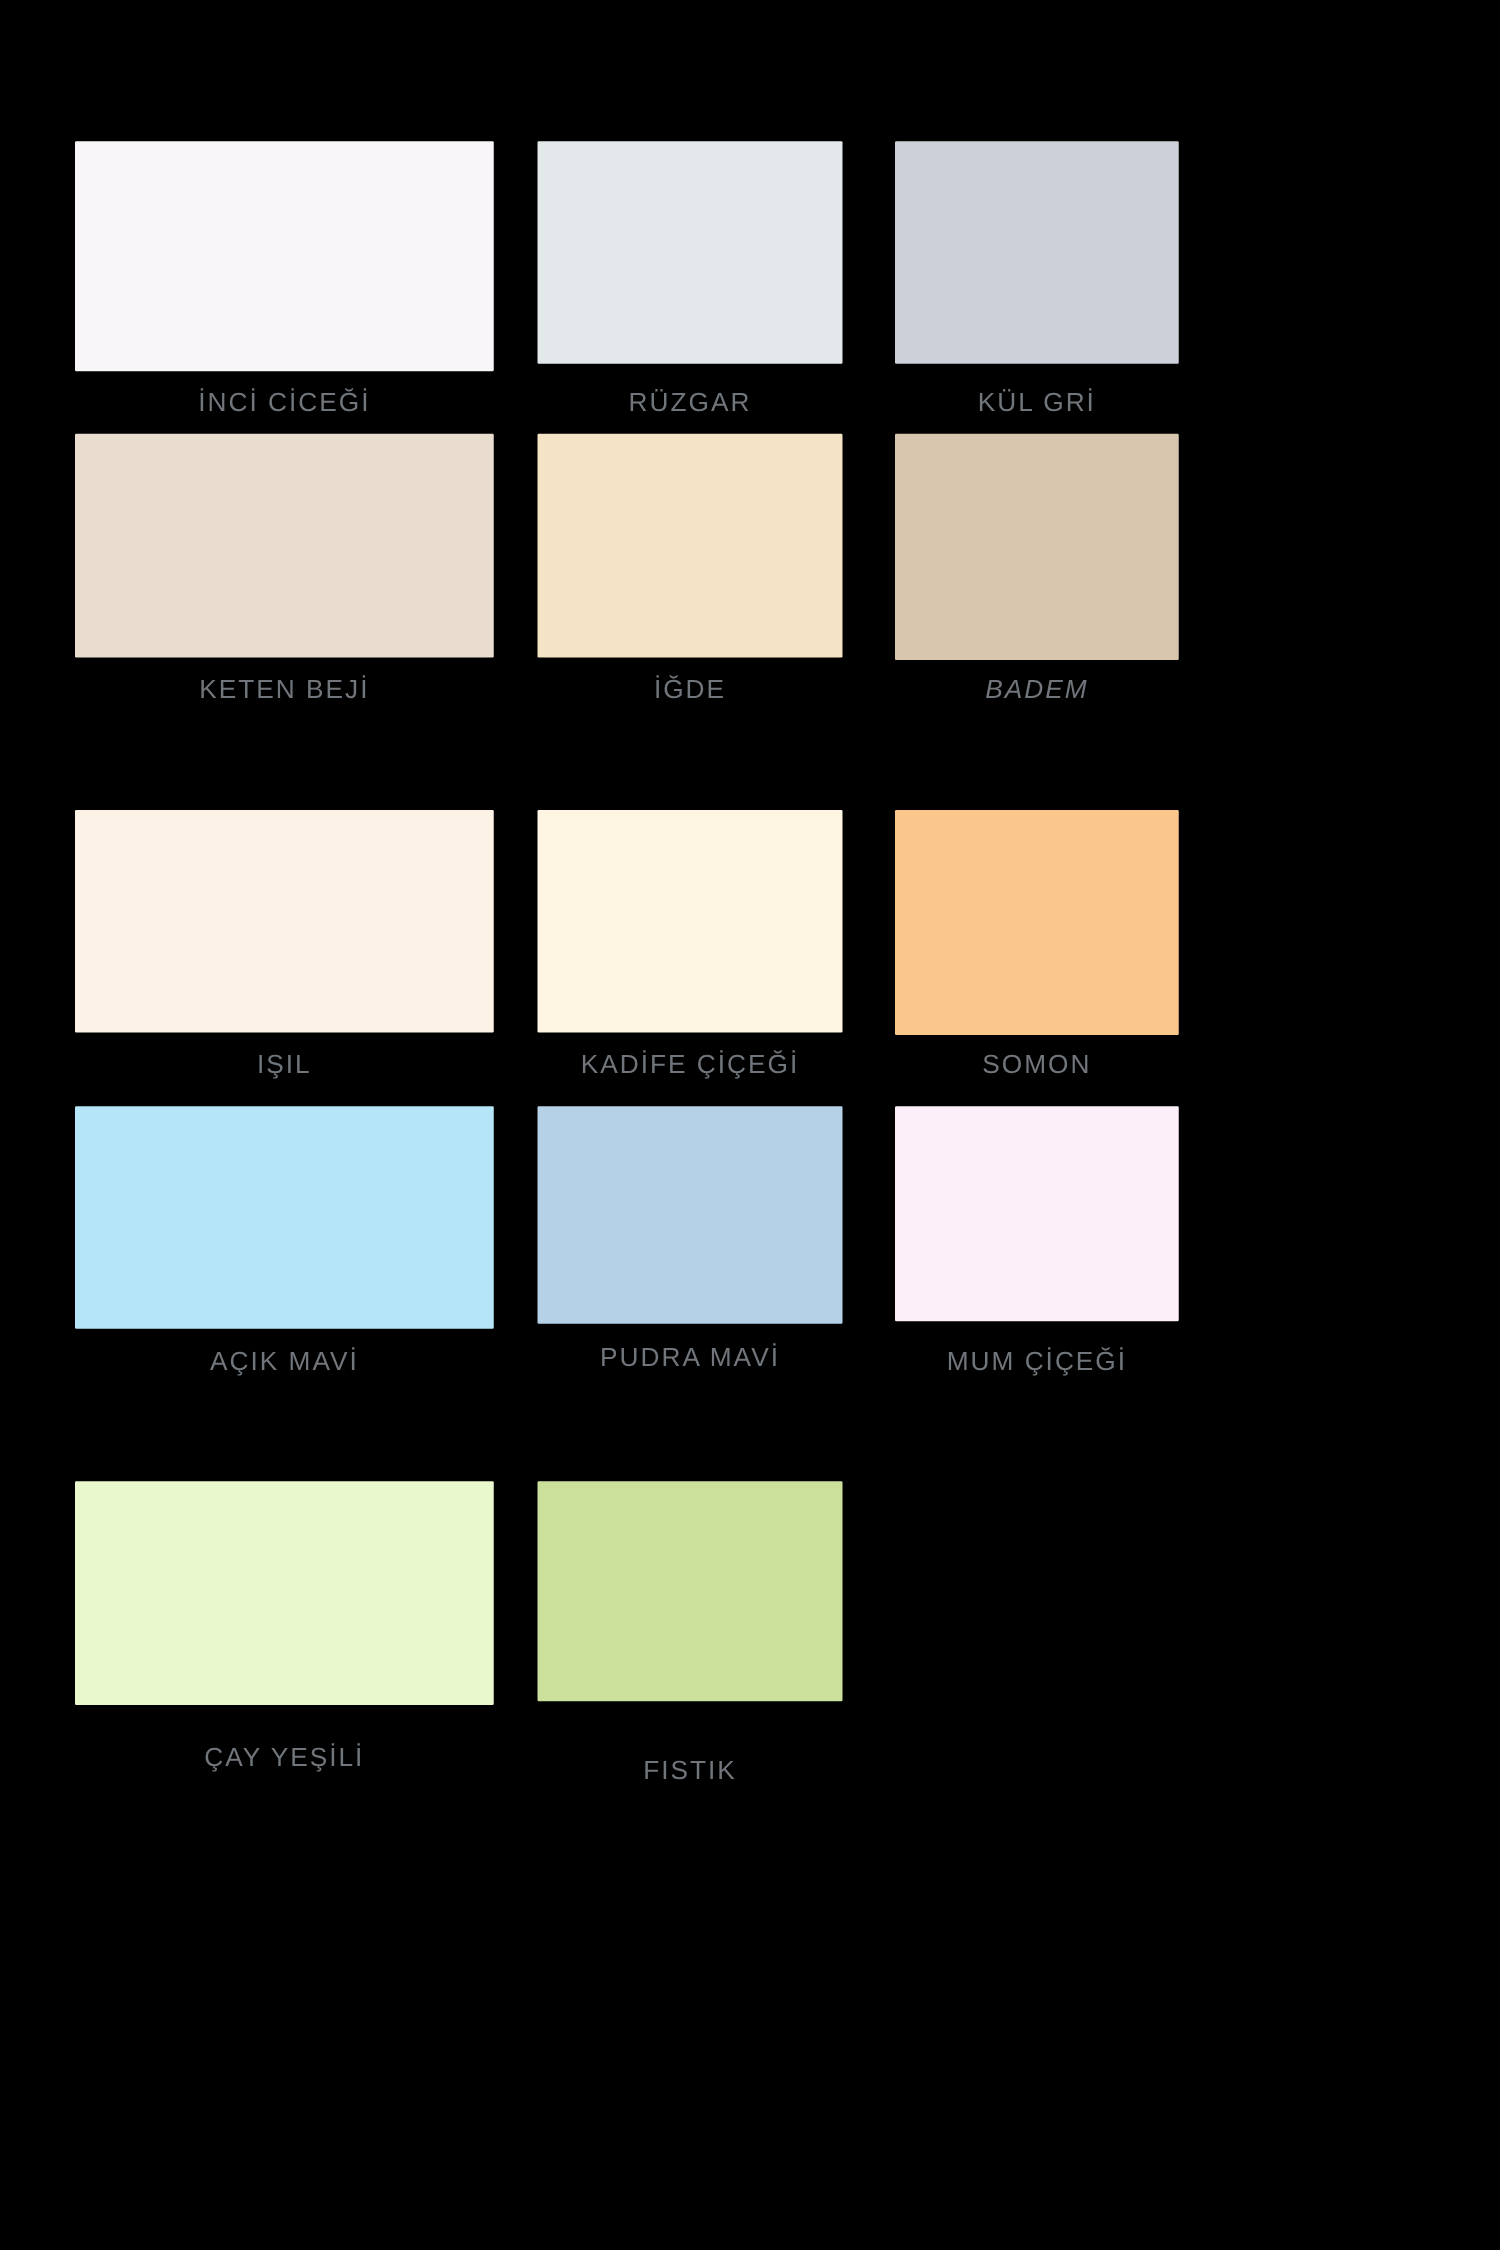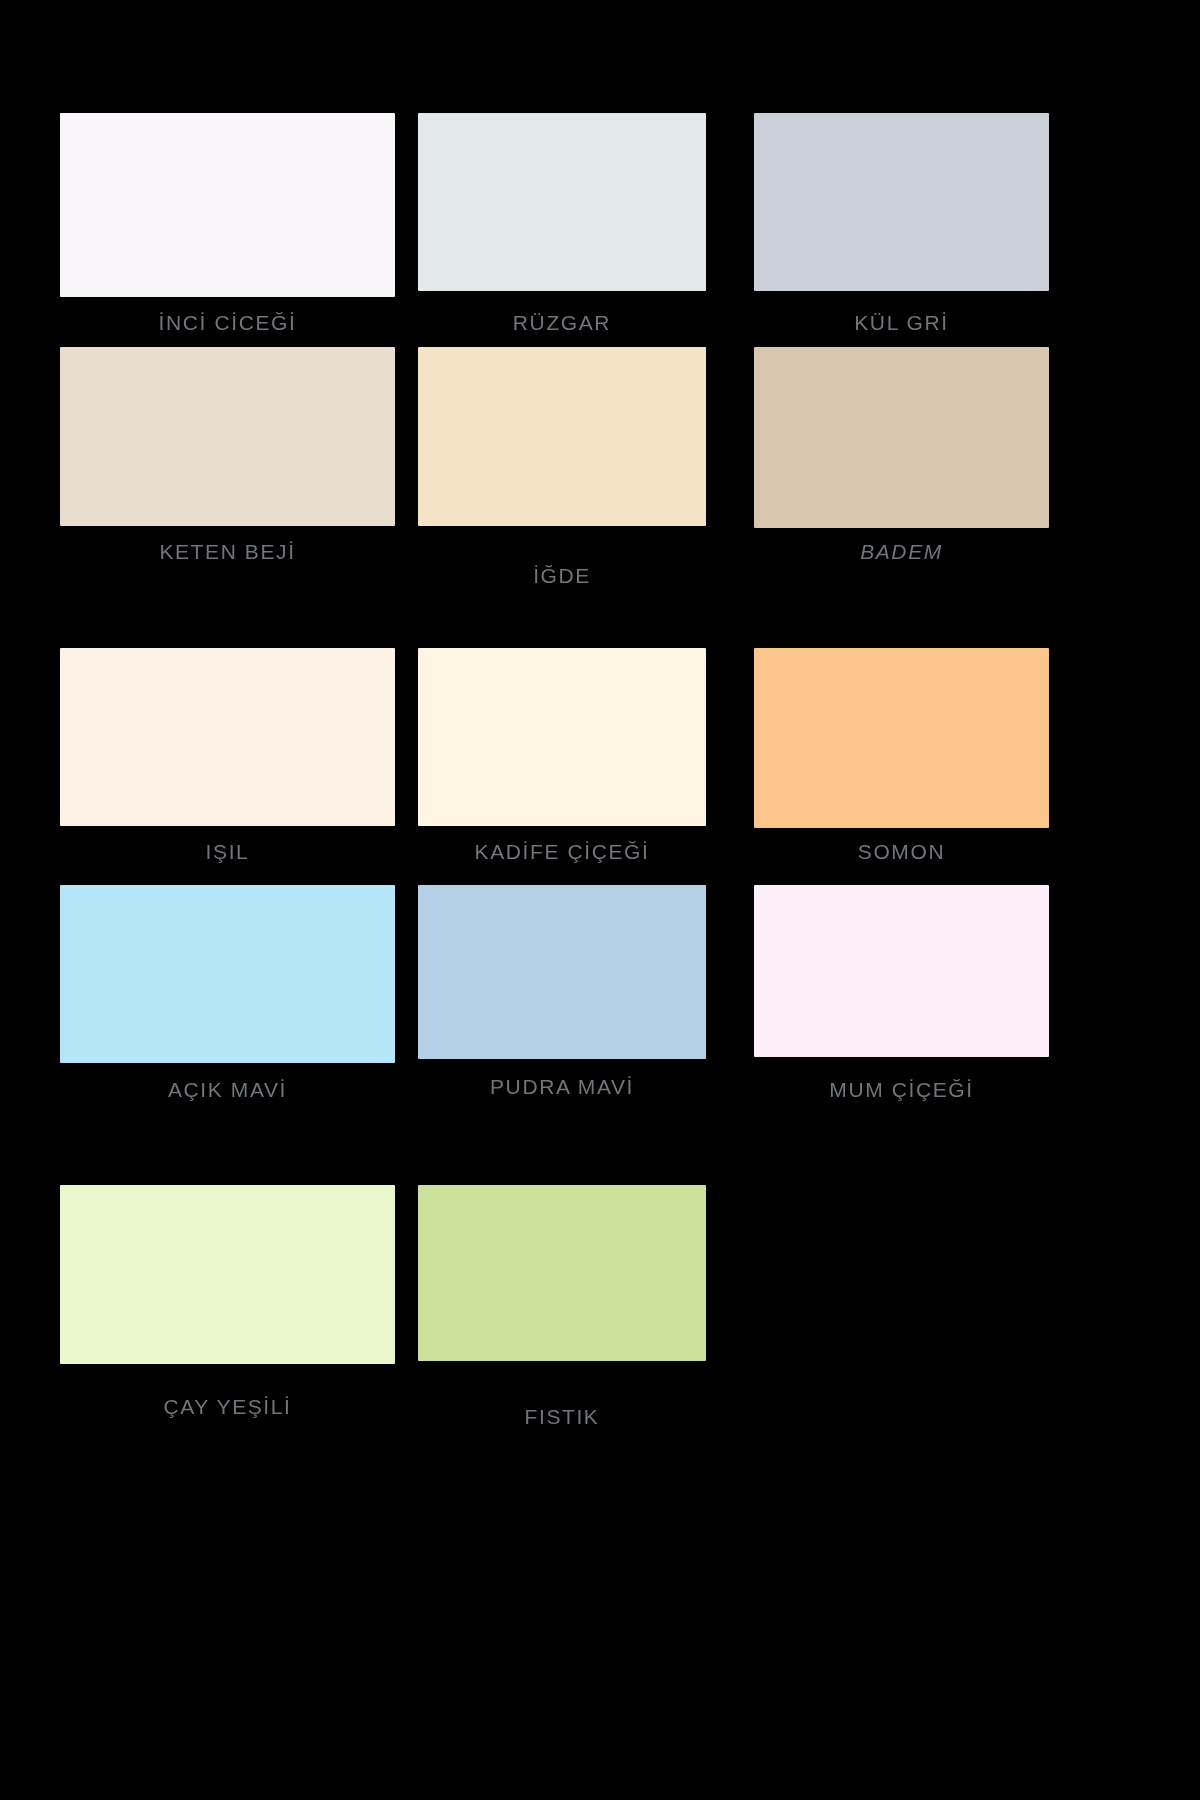--- a/index.html
+++ b/index.html
@@ -48,22 +48,22 @@
   
   .row-band {
     position: absolute;
     left: 60px;
     width: 886px;
     display: grid;
     column-gap: 0px;
   }
 
   .cell-a { position: absolute; left: 0px;   width: 335px; }
-  .cell-b { position: absolute; left: 358px; width: 288px; }
-  .cell-c { position: absolute; left: 694px; width: 295px; }
+  .cell-b { position: absolute; left: 370px; width: 244px; }
+  .cell-c { position: absolute; left: 656px; width: 227px; }
 
   .label-wrap {
     position: absolute;
     width: 100%;
     left: 0;
   }
 </style>
 </head>
 <body>
 
@@ -93,21 +93,21 @@
   <div class="row-band" style="top:347px; height:240px;">
     <div class="swatch-cell cell-a">
       <div class="swatch-chip" style="height: 179px; background-color: rgb(233, 221, 208);"></div>
       <div class="label-wrap" style="top:193px;text-decoration:underline;">
         <span class="swatch-label" style="color: rgb(112, 118, 123);">KETEN BEJİ</span>
       </div>
     </div>
     <div class="swatch-cell cell-b">
       <div class="swatch-chip" style="height: 179px; background-color: rgb(244, 228, 197);"></div>
       <div class="label-wrap" style="top:193px;">
-        <span class="swatch-label" style="color: rgb(112, 118, 123); margin-top: 24px;">İĞDE</span>
+        <span class="swatch-label" style="color: rgb(112, 118, 123);">İĞDE</span>
       </div>
     </div>
     <div class="swatch-cell cell-c">
       <div class="swatch-chip" style="height: 181px; background-color: rgb(215, 197, 174);"></div>
       <div class="label-wrap" style="top:193px;font-style:italic;">
         <span class="swatch-label" style="color: rgb(112, 118, 123);">BADEM</span>
       </div>
     </div>
   </div>
 

